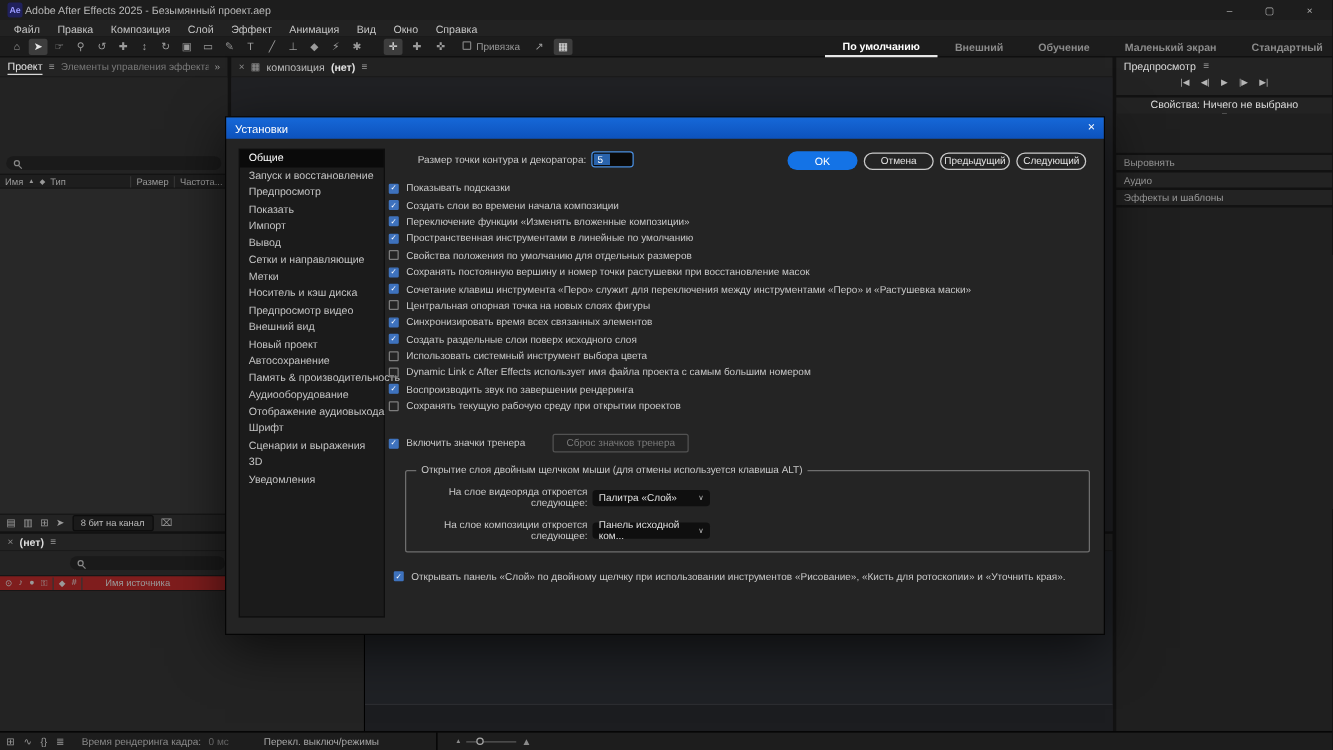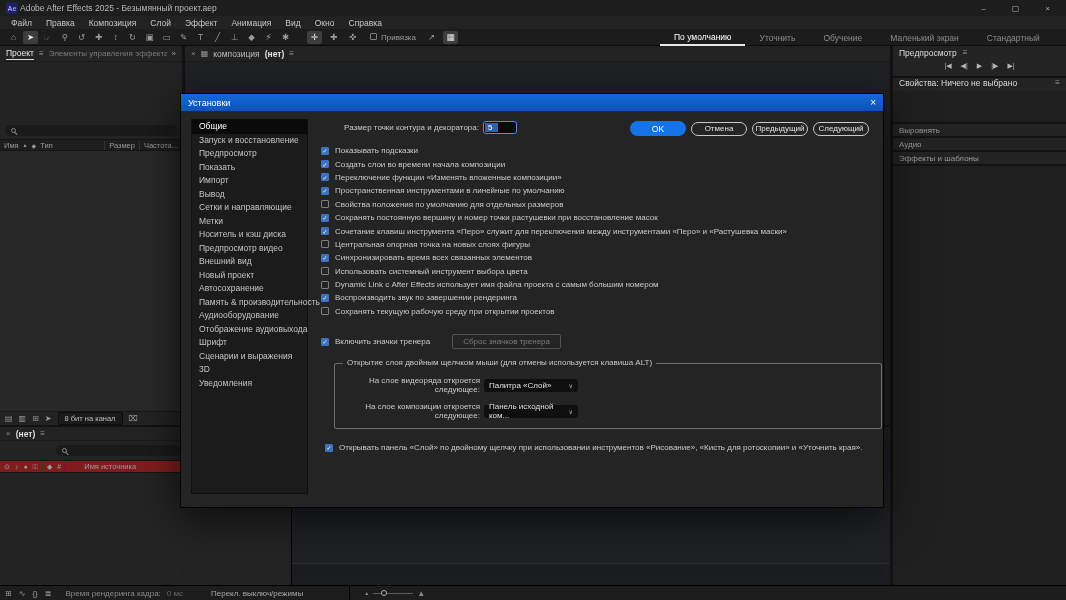--- a/index.html
+++ b/index.html
@@ -16,21 +16,21 @@
   .menu-item{padding:0 7px;color:#c6c6c6;font-size:8.5px;}
   
   .toolbar{left:0;top:29px;width:1066px;height:17px;background:#1c1c1c;border-bottom:1px solid #0c0c0c;display:flex;align-items:center;padding-left:6px;}
   .tool{width:15px;height:13px;display:flex;align-items:center;justify-content:center;color:#9b9b9b;font-size:8.5px;border-radius:2px;}
   .tool.on{background:#3d3d3d;color:#e8e8e8;}
   .tb-gap{width:14px;}
   .snap-wrap{display:flex;gap:4px;margin-left:10px;color:#9b9b9b;font-size:8px;}
   .sq{width:7px;height:7px;border:1px solid #7d7d7d;border-radius:1px;display:inline-flex;align-items:center;justify-content:center;font-size:6px;}
   .sq::before{content:"✓";visibility:hidden;color:#fff;}
   .workspaces{position:absolute;left:660px;top:0;height:17px;display:flex;align-items:center;gap:0;}
-  .ws{padding:0 14px;height:17px;display:flex;align-items:center;color:#8b8b8b;font-size:8.5px;white-space:nowrap;}
+  .ws{padding:0 14px;height:17px;display:flex;align-items:center;color:#8b8b8b;font-size:8.5px;white-space:nowrap;font-weight:bold;}
   .ws.on{color:#ffffff;border-bottom:2px solid #e8e8e8;}
   
   .panel{background:#232323;}
   .ptab-row{height:16px;display:flex;align-items:center;padding:0 6px;gap:5px;border-bottom:1px solid #1a1a1a;}
   .ptab-active{color:#e6e6e6;font-size:8.5px;border-bottom:1px solid #d8d8d8;padding:1px 0;}
   .ptab-dim{color:#7a7a7a;font-size:8px;white-space:nowrap;overflow:hidden;}
   .ham{color:#9a9a9a;font-size:8px;}
   .closex{color:#8a8a8a;font-size:8px;}
   
   .project{left:0;top:46px;width:182px;height:379px;display:flex;flex-direction:column;}
@@ -43,21 +43,21 @@
   .proj-footer{height:14px;background:#232323;border-top:1px solid #171717;display:flex;align-items:center;gap:6px;padding:0 5px;}
   .pf-icon{color:#9a9a9a;font-size:8px;}
   .bitdepth{background:#1a1a1a;border:1px solid #0d0d0d;border-radius:2px;font-size:7.5px;color:#bdbdbd;padding:1px 6px;}
   
   .comp{left:185px;top:46px;width:705px;height:379px;display:flex;flex-direction:column;}
   .comp-viewer{flex:1;background:#202124;}
   
   .preview{left:893px;top:46px;width:173px;height:30px;}
   .transport{display:flex;justify-content:center;gap:9px;align-items:center;height:14px;color:#b5b5b5;font-size:7px;}
   .props{left:893px;top:78px;width:173px;height:44px;display:flex;flex-direction:column;}
-  .props-head{height:13px;display:flex;justify-content:space-between;padding:0 6px;font-size:8.5px;color:#dcdcdc;}
+  .props-head{height:13px;display:flex;align-items:center;justify-content:space-between;padding:0 6px;font-size:8.5px;color:#dcdcdc;flex-direction:column;}
   .props-body{flex:1;background:#1f1f1f;}
   .sidebar-bar{left:893px;width:173px;height:12px;background:#232323;display:flex;align-items:center;padding-left:6px;font-size:8px;color:#9a9a9a;}
   .right-body{left:893px;top:166px;width:173px;height:419px;background:#1f1f1f;}
   .phead{height:13px;display:flex;align-items:center;gap:6px;padding:0 6px;font-size:8.5px;color:#dcdcdc;}
   
   .timeline{left:0;top:427px;width:890px;height:158px;display:flex;flex-direction:column;}
   .tl-body{flex:1;position:relative;display:flex;}
   .tl-left{width:292px;background:#232323;border-right:1px solid #000;display:flex;flex-direction:column;}
   .tl-track{flex:1;background:#1f2125;position:relative;}
   .tl-track-bottom{position:absolute;left:0;right:0;bottom:0;height:22px;background:#1c1d20;border-top:1px solid #2c2d31;}
@@ -75,21 +75,21 @@
   .slider .thumb{position:absolute;left:8px;top:-3px;width:6px;height:6px;border:1px solid #aaa;border-radius:50%;background:#1d1d1d;}
   .mtn-s{font-size:5px;color:#8a8a8a;}
   .mtn-l{font-size:8px;color:#8a8a8a;}
   
   .dialog{left:180px;top:93px;width:704px;height:415px;background:#242424;border:1px solid #050505;box-shadow:0 10px 40px rgba(0,0,0,.65);z-index:50;}
   .dlg-title{height:17px;background:linear-gradient(180deg,#1668d8,#0d52bc);display:flex;align-items:center;padding:0 7px;color:#fff;font-size:9px;}
   .dlg-close{margin-left:auto;font-size:10px;color:#fff;}
   .dlg-side{position:absolute;left:10px;top:25px;width:117px;height:375px;background:#1b1b1b;border:1px solid #0e0e0e;}
   .side-item{height:13.5px;line-height:13.5px;padding-left:7px;font-size:8.5px;color:#c4c4c4;white-space:nowrap;}
   .side-item.sel{background:#0a0a0a;color:#ffffff;}
-  .dlg-content{position:absolute;left:140px;top:27px;right:80px;}
+  .dlg-content{position:absolute;left:130px;top:27px;right:80px;}
   .row1{display:flex;align-items:center;margin-bottom:10px;}
   .row1-label{width:158px;text-align:right;margin-right:4px;font-size:8px;color:#c9c9c9;}
   .num-input{width:34px;height:13px;background:#0a0a0a;border:1px solid #4a8fe0;border-radius:3px;display:flex;align-items:center;padding:1px;}
   .num-sel{background:#2a64ad;color:#fff;font-size:8px;padding:0 3px;min-width:13px;height:9px;line-height:9px;}
   .chk-row{display:flex;align-items:center;height:13.4px;gap:6px;}
   .cb{width:8px;height:8px;border:1px solid #7d7d7d;border-radius:1px;display:inline-flex;align-items:center;justify-content:center;font-size:6px;flex:none;}
   .cb::before{content:"✓";visibility:hidden;color:#fff;}
   .cb.on{background:#3e72bd;border-color:#3e72bd;}
   .cb.on::before{visibility:visible;}
   .chk-label{font-size:8px;color:#c9c9c9;white-space:nowrap;}
@@ -166,21 +166,21 @@
   </div>
   <div style="display:flex;align-items:center;gap:4px;margin-left:8px;">
 
   <span class="tool">↗</span>
       <span class="tool on">▦</span>
     </div>
   <div class="workspaces">
     <span style="display:flex;align-items:center;">
 
     <span class="ws on">По умолчанию</span>
-        <span class="ws">Уточнить</span>
+        <span class="ws">Внешний</span>
         <span class="ws">Обучение</span>
         <span class="ws">Маленький экран</span>
         <span class="ws">Стандартный</span>
         <span class="ws">Библиотеки</span>
       </span>
 
   </div>
 </div>
 
 <div class="abs panel project">
@@ -406,20 +406,24 @@
         <div class="chk-row">
           <span class="cb"></span>
           <span class="chk-label">Центральная опорная точка на новых слоях фигуры</span>
         </div>
 
         <div class="chk-row">
           <span class="cb on"></span>
           <span class="chk-label">Синхронизировать время всех связанных элементов</span>
         </div>
 
+        <div class="chk-row">
+          <span class="cb on"></span>
+          <span class="chk-label">Создать раздельные слои поверх исходного слоя</span>
+        </div>
 
         <div class="chk-row">
           <span class="cb"></span>
           <span class="chk-label">Использовать системный инструмент выбора цвета</span>
         </div>
 
         <div class="chk-row">
           <span class="cb"></span>
           <span class="chk-label">Dynamic Link с After Effects использует имя файла проекта с самым большим номером</span>
         </div>

